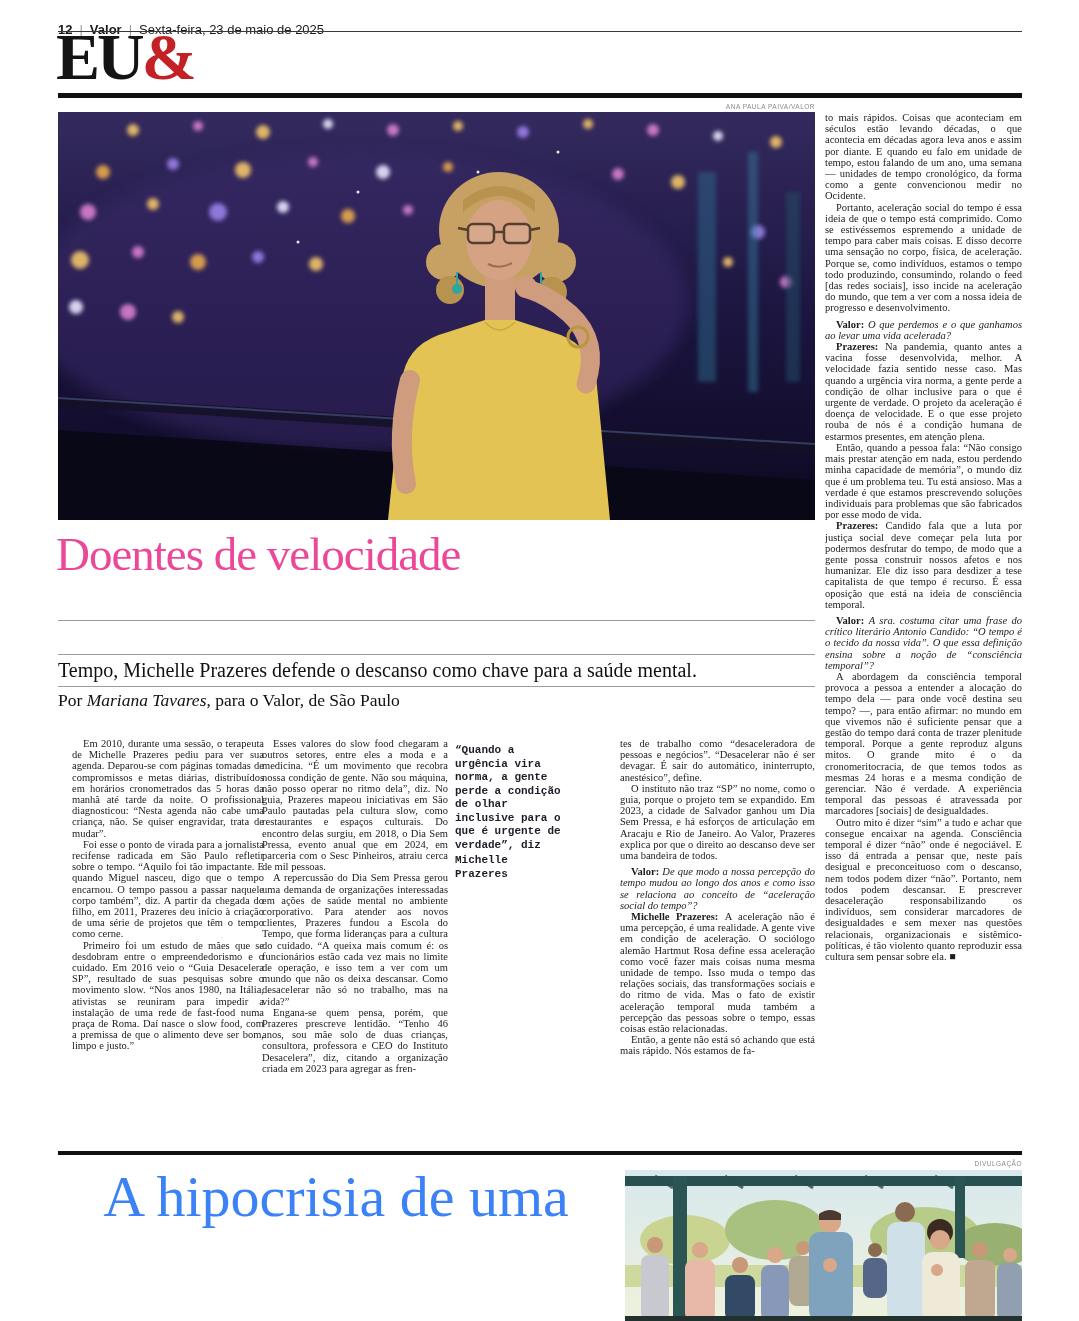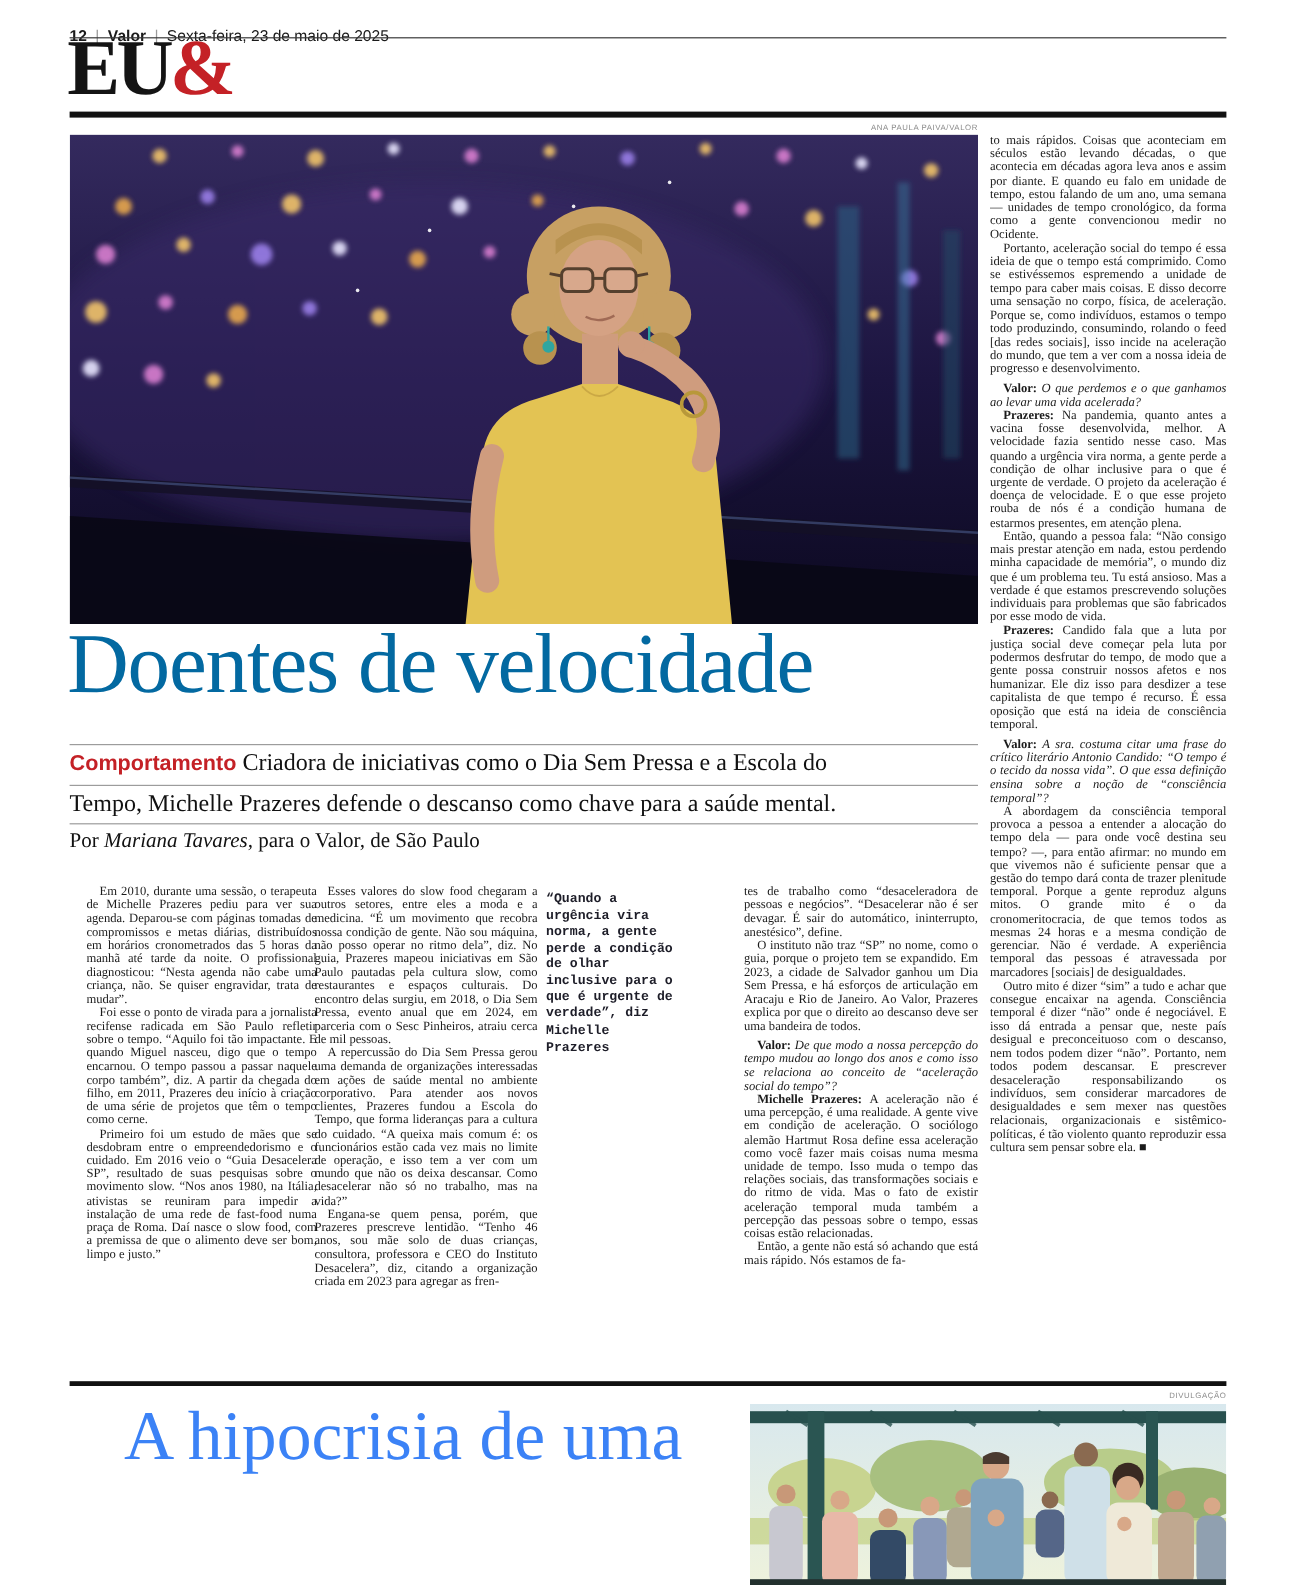--- a/index.html
+++ b/index.html
@@ -19,22 +19,22 @@
   .masthead-bar{position:absolute;left:58px;top:93px;width:964px;height:5px;background:#111;}
   
   .credit{position:absolute;font-family:"Liberation Sans",sans-serif;font-size:6.5px;
         letter-spacing:.5px;color:#8a8a8a;text-transform:uppercase;text-align:right;}
   .main-credit{left:58px;top:103px;width:757px;}
   .bottom-credit{left:625px;top:1160px;width:397px;}
   
   .photo-main{position:absolute;left:58px;top:112px;width:757px;height:408px;overflow:hidden;}
   .photo-bottom{position:absolute;left:625px;top:1170px;width:397px;height:151px;overflow:hidden;}
   
-  .headline{position:absolute;left:56px;top:516px;width:764px;font-size:71px;line-height:76px;
-        letter-spacing:-1px;color:#0369a1;white-space:nowrap;}
+  .headline{position:absolute;left:56px;top:516px;width:764px;font-size:47px;line-height:76px;
+        letter-spacing:-1px;color:#ec4899;white-space:nowrap;}
   .sf-rule{position:absolute;left:58px;width:757px;height:1px;background:#9c9c9c;}
   .sf-line{position:absolute;left:58px;width:757px;font-size:20px;color:#111;}
   .kicker{font-family:"Liberation Sans",sans-serif;font-weight:700;font-size:18px;color:#c42126;}
   .byline{position:absolute;left:58px;top:690px;font-size:17.5px;color:#111;}
   .byline .author{font-style:italic;}
   
   .col{position:absolute;top:738px;height:424px;overflow:hidden;font-size:10.5px;
         line-height:11.2px;text-align:justify;color:#1b1b1b;
         -webkit-hyphens:auto;hyphens:auto;}
   .col1{left:72px;width:192px;}
@@ -171,24 +171,20 @@
         <path d="M528,272 Q542,230 512,202 Q492,184 470,177" stroke="#cf9c7e" stroke-width="19" fill="none" stroke-linecap="round"></path>
         <circle cx="468" cy="175" r="11" fill="#cf9c7e"></circle>
         <circle cx="520" cy="225" r="10" stroke="#b8983a" stroke-width="3" fill="none"></circle>
         <path d="M352,268 Q338,322 348,372" stroke="#cf9c7e" stroke-width="20" fill="none" stroke-linecap="round"></path>
       </g>
     </svg>
   </div>
 
   <div class="headline">Doentes de velocidade</div>
   <div class="sf-rule" style="top:620px"></div>
-  <div class="sf-line" style="top:625px">
-    <span class="kicker">Comportamento</span>
-    <span>Criadora de iniciativas como o Dia Sem Pressa e a Escola do</span>
-  </div>
   <div class="sf-rule" style="top:654px"></div>
   <div class="sf-line" style="top:659px">
     <span>Tempo, Michelle Prazeres defende o descanso como chave para a saúde mental.</span>
   </div>
   <div class="sf-rule" style="top:686px"></div>
   <div class="byline">
     <span>Por </span><span class="author">Mariana Tavares</span><span>, para o Valor, de São Paulo</span>
   </div>
 
   <div class="col col1">

